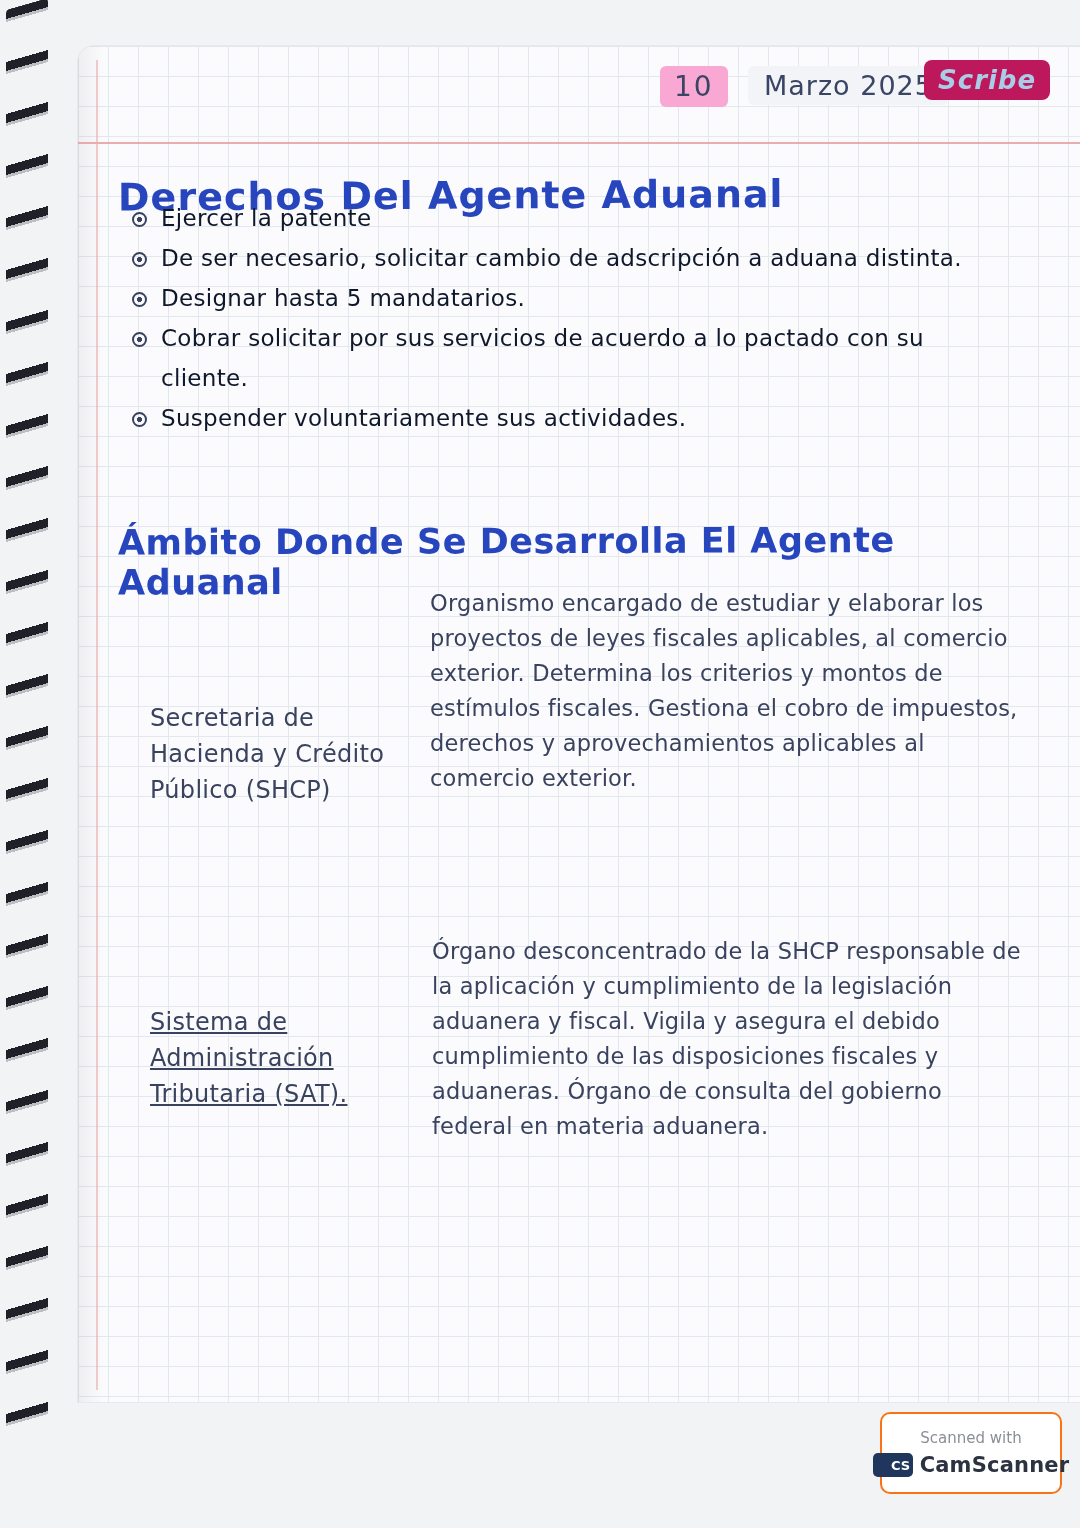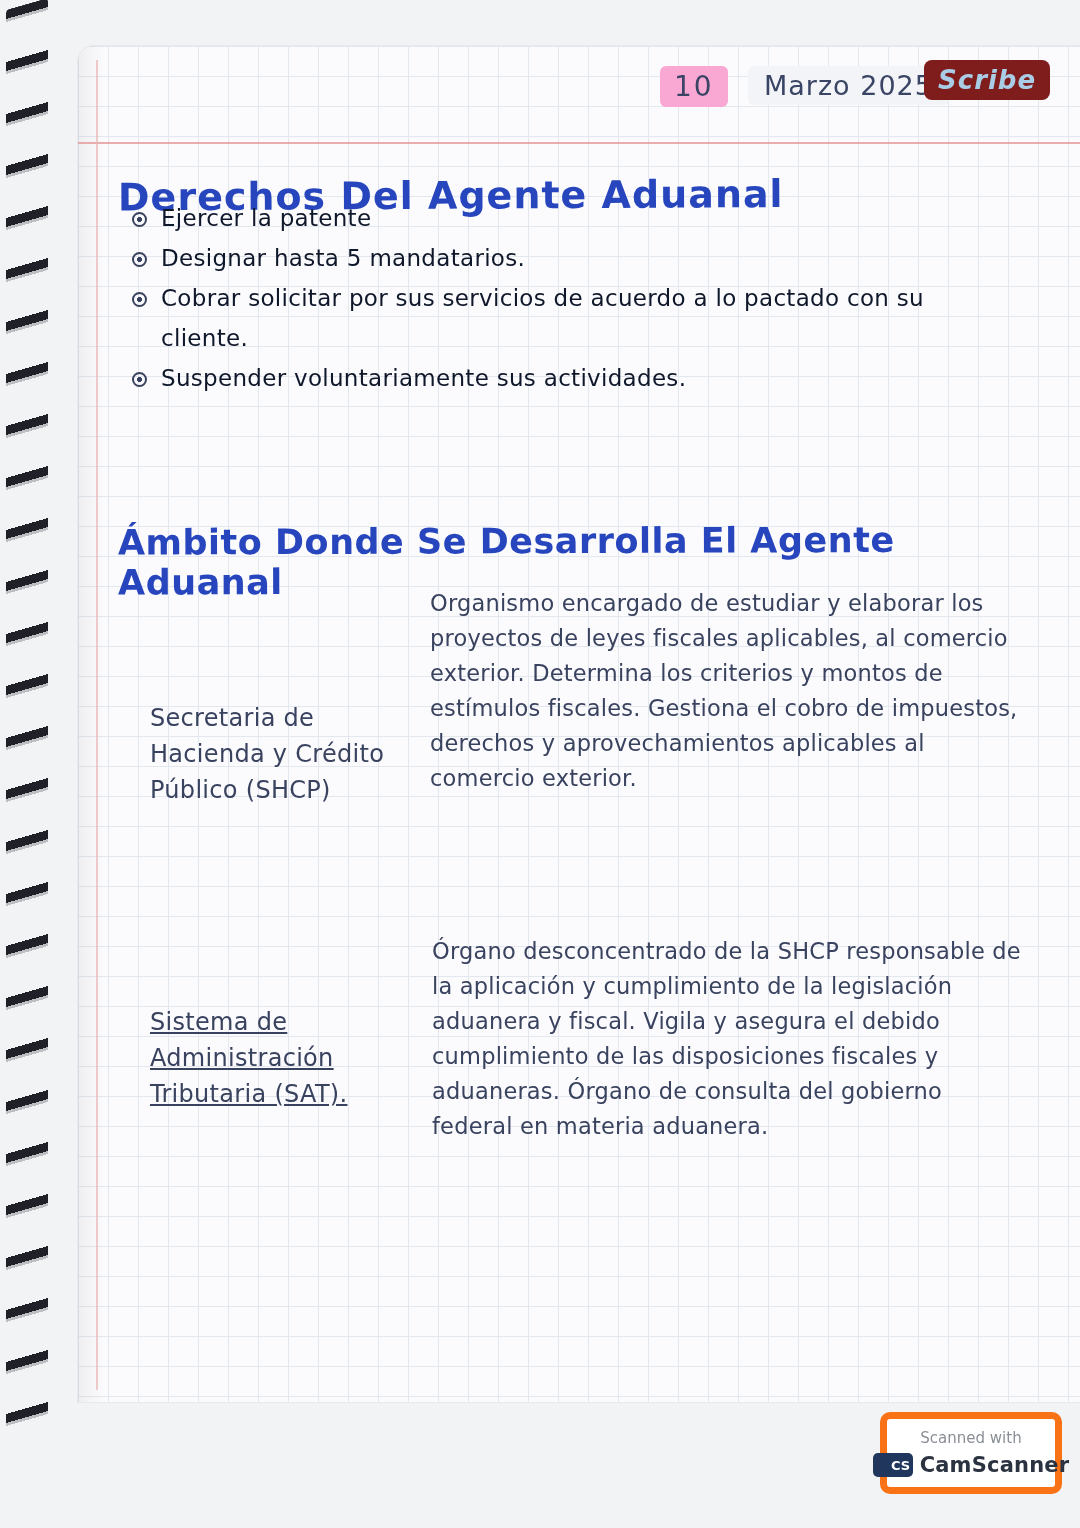--- a/index.html
+++ b/index.html
@@ -56,21 +56,21 @@
     background:#f9a8d4;border-radius:6px;padding:4px 14px;
   }
   .hdr-month{
     position:absolute;left:748px;top:66px;
     font-size:27px;color:#3a4565;letter-spacing:1px;
     background:#f3f4f7;border-radius:6px;padding:4px 16px;
   }
   .scribe{
     position:absolute;left:924px;top:60px;
     font-size:26px;font-style:italic;font-weight:bold;
-    color:#a9cde7;background:#7f1d1d;border-radius:8px;
+    color:#a9cde7;background:#be185d;border-radius:8px;
     padding:5px 14px;letter-spacing:1px;
   }
 
   
   .title1{
     position:absolute;left:118px;top:148px;width:920px;
     font-size:38px;font-weight:bold;color:#2746bd;
     letter-spacing:1px;transform:rotate(-0.3deg);
   }
   .note-list{
@@ -104,21 +104,21 @@
     font-size:22.5px;line-height:35px;color:#39425e;letter-spacing:0.2px;
   }
   .term-1{left:150px;top:700px;}
   .defn-1{left:430px;top:586px;}
   .term-2{left:150px;top:1004px;text-decoration:underline;}
   .defn-2{left:432px;top:934px;}
 
   
   .cs-badge{
     position:absolute;left:880px;top:1412px;width:182px;height:82px;
-    background:#ffffff;border:7px solid #f97316;border-radius:10px;
+    background:#ffffff;border:2px solid #f97316;border-radius:10px;
     display:flex;flex-direction:column;align-items:center;justify-content:center;
     gap:6px;box-sizing:border-box;
   }
   .cs-scannedwith{font-size:15px;color:#8a8f96;}
   .cs-row{display:flex;align-items:center;gap:7px;}
   .cs-square{
     width:24px;height:24px;border-radius:5px;background:#20365c;
     color:#ffffff;font-size:13px;font-weight:bold;
     display:flex;align-items:center;justify-content:center;padding-left:16px;
   }
@@ -141,20 +141,24 @@
 
   <h1 class="title1">Derechos Del Agente Aduanal</h1>
 
   <ul class="note-list">
     <li class="note-li">
       <span class="blt"></span>
       <span class="txt">Ejercer la patente</span>
     </li>
     <li class="note-li">
       <span class="blt"></span>
+      <span class="txt">De ser necesario, solicitar cambio de adscripción a aduana distinta.</span>
+    </li>
+    <li class="note-li">
+      <span class="blt"></span>
       <span class="txt">Designar hasta 5 mandatarios.</span>
     </li>
     <li class="note-li">
       <span class="blt"></span>
       <span class="txt">Cobrar solicitar por sus servicios de acuerdo a lo pactado con su cliente.</span>
     </li>
     <li class="note-li">
       <span class="blt"></span>
       <span class="txt">Suspender voluntariamente sus actividades.</span>
     </li>

